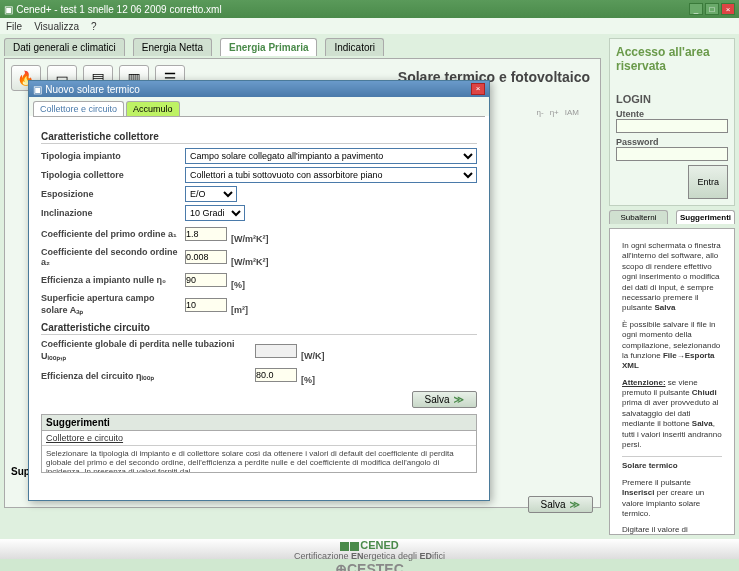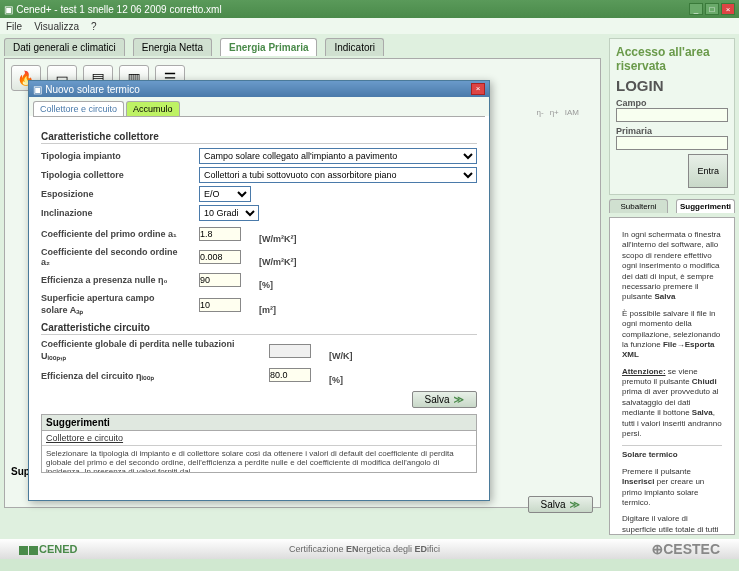--- a/index.html
+++ b/index.html
@@ -47,35 +47,35 @@
 
 
 .modal { position: absolute; left: 28px; top: 80px; width: 462px; background: #fff; border: 1px solid #4a7a9a; box-shadow: 2px 2px 8px rgba(0,0,0,0.3); z-index: 100; }
 .modal-title { background: linear-gradient(#6a9aca,#4a7aaa); height: 16px; display: flex; align-items: center; padding: 0 4px; color: #fff; font-size: 10px; }
 .modal-title .mclose { margin-left: auto; width: 14px; height: 12px; background: #d44; border: 1px solid #a22; text-align: center; line-height: 10px; cursor: pointer; font-size: 8px; }
 .modal-tabs { display: flex; gap: 2px; padding: 4px 4px 0 4px; background: #f0f8f0; }
 .modal-tab { background: #bef264; border: 1px solid #aaa; border-bottom: none; padding: 2px 6px; font-size: 9px; border-radius: 3px 3px 0 0; cursor: pointer; }
 .modal-tab.active { background: #fff; color: #4a7aaa; }
 .modal-body { background: #fff; padding: 8px; border-top: 1px solid #aaa; margin: 0 4px 4px 4px; height: 380px; overflow-y: scroll; }
 .section-h { font-size: 10px; font-weight: bold; color: #333; border-bottom: 1px solid #ccc; margin: 6px 0 4px 0; padding-bottom: 1px; }
-.form-row { display: flex; align-items: center; margin: 3px 0; font-size: 9px; gap: 18px; }
+.form-row { display: flex; align-items: center; margin: 3px 0; font-size: 9px; gap: 4px; }
 .form-row .lbl { width: 140px; font-weight: bold; color: #444; }
 .form-row select { flex: 1; height: 16px; font-size: 9px; border: 1px solid #4a7aaa; background: #fff; }
 .form-row select.short { flex: 0 0 52px; }
 .form-row input.num { width: 42px; height: 14px; font-size: 9px; border: 1px solid #888; background: #fffff0; }
 .form-row input.ro { background: #f0f0f0; }
 .form-row .unit { font-size: 9px; font-weight: bold; color: #444; margin-top: 10px; }
 .modal-salva { text-align: right; margin-top: 6px; }
 
 .sugg-panel { margin-top: 6px; border: 1px solid #aaa; }
 .sugg-head { background: #e0e8e0; font-size: 10px; font-weight: bold; padding: 2px 4px; border-bottom: 1px solid #aaa; }
 .sugg-sub { font-size: 9px; padding: 2px 4px; text-decoration: underline; color: #333; border-bottom: 1px solid #ccc; }
 .sugg-body { font-size: 8px; padding: 3px 4px; color: #444; height: 26px; overflow-y: scroll; }
 
-.footer { height: 20px; background: linear-gradient(#fff,#ddd); display: flex; align-items: center; padding: 0 19px; font-size: 9px; color: #666; }
+.footer { height: 20px; background: linear-gradient(#fff,#ddd); display: flex; align-items: center; padding: 0 6px; font-size: 9px; color: #666; flex-direction: column; }
 .footer .logo { font-weight: bold; color: #4a8a4a; font-size: 11px; letter-spacing: 0; }
 .footer .logo span.sq { display:inline-block; width:9px; height:9px; background:#4a8a4a; margin-right:1px; vertical-align:middle; }
 .footer .mid { flex: 1; text-align: center; }
 .footer .cestec { font-weight: bold; color: #888; font-size: 14px; }
 
 .mini-tabs-placeholder { position: absolute; top: 108px; right: 160px; font-size: 8px; color: #999; display:flex; gap:6px; }
 </style>
 </head>
 <body>
 
@@ -96,20 +96,21 @@
 
 <div class="main">
   <div class="left">
     <div class="tabs">
       <div class="tab">Dati generali e climatici</div>
       <div class="tab">Energia Netta</div>
       <div class="tab active">Energia Primaria</div>
       <div class="tab">Indicatori</div>
     </div>
     <div class="content-panel">
+      <div class="page-title">Solare termico e fotovoltaico</div>
       <div class="iconbar">
         <div class="ic">🔥</div>
         <div class="ic">▭</div>
         <div class="ic">▤</div>
         <div class="ic">▥</div>
         <div class="ic">☰</div>
       </div>
       <div style="height:360px"></div>
       <div class="bottom-row">
         <span>Superficie utile totale servita</span>
@@ -121,39 +122,39 @@
       <button class="btn-salva">
         <span>Salva</span>
         <span class="arrow">≫</span>
       </button>
     </div>
   </div>
 
   <div class="right">
     <div class="login-box">
       <h4>Accesso all'area riservata</h4>
-      <div style="font-size:15px;font-weight:bold;color:#555;margin-top:4px">LOGIN</div>
-      <label>Campo</label>
+      <div style="font-size:11px;font-weight:bold;color:#555;margin-top:20px">LOGIN</div>
+      <label>Utente</label>
       <input style="">
-      <label>Primaria</label>
+      <label>Password</label>
       <input type="password" style="">
       <button class="entra">Entra</button>
       <div style="clear:both"></div>
     </div>
     <div class="side-tabs">
       <div class="side-tab">Subalterni</div>
       <div class="side-tab active">Suggerimenti</div>
     </div>
     <div class="sugg-box">
       <p><span>In ogni schermata o finestra all'interno del software, allo scopo di rendere effettivo ogni inserimento o modifica dei dati di input, è sempre necessario premere il pulsante </span><b>Salva</b></p>
       <p><span>È possibile salvare il file in ogni momento della compilazione, selezionando la funzione </span><b>File→Esporta XML</b></p>
       <p><b><u>Attenzione:</u></b><span> se viene premuto il pulsante </span><b>Chiudi</b><span> prima di aver provveduto al salvataggio dei dati mediante il bottone </span><b>Salva</b><span>, tutti i valori inseriti andranno persi.</span></p>
       <hr>
       <p><b>Solare termico</b></p>
-      <p><span>Premere il pulsante </span><b>Inserisci</b><span> per creare un primo impianto solare termico.</span></p>
+      <p><span>Premere il pulsante </span><b>Inserisci</b><span> per creare un valore impianto solare termico.</span></p>
       <p>Digitare il valore di superficie utile totale di tutti i subalterni a cui l'impianto solare termico è asservito al fine di proporzionarne l'apporto.</p>
     </div>
   </div>
 </div>
 
 <div class="mini-tabs-placeholder">
   <span>η-</span>
   <span>η+</span>
   <span>IAM</span>
 </div>
@@ -203,21 +204,21 @@
       <span class="unit">[W/m²K²]</span>
       </div>
 
     <div class="form-row">
         <span class="lbl">Coefficiente del secondo ordine a₂</span>
       <input class="num" value="0.008" style="">
       <span class="unit">[W/m²K²]</span>
       </div>
 
     <div class="form-row">
-        <span class="lbl">Efficienza a presenza nulle η₀</span>
+        <span class="lbl">Efficienza a impianto nulle η₀</span>
       <input class="num" value="90" style="">
       <span class="unit">[%]</span>
       </div>
 
 
     <div class="form-row">
         <span class="lbl">Superficie apertura campo solare Aₐₚ</span>
       <input class="num" value="10" style="">
       <span class="unit">[m²]</span>
       </div>

